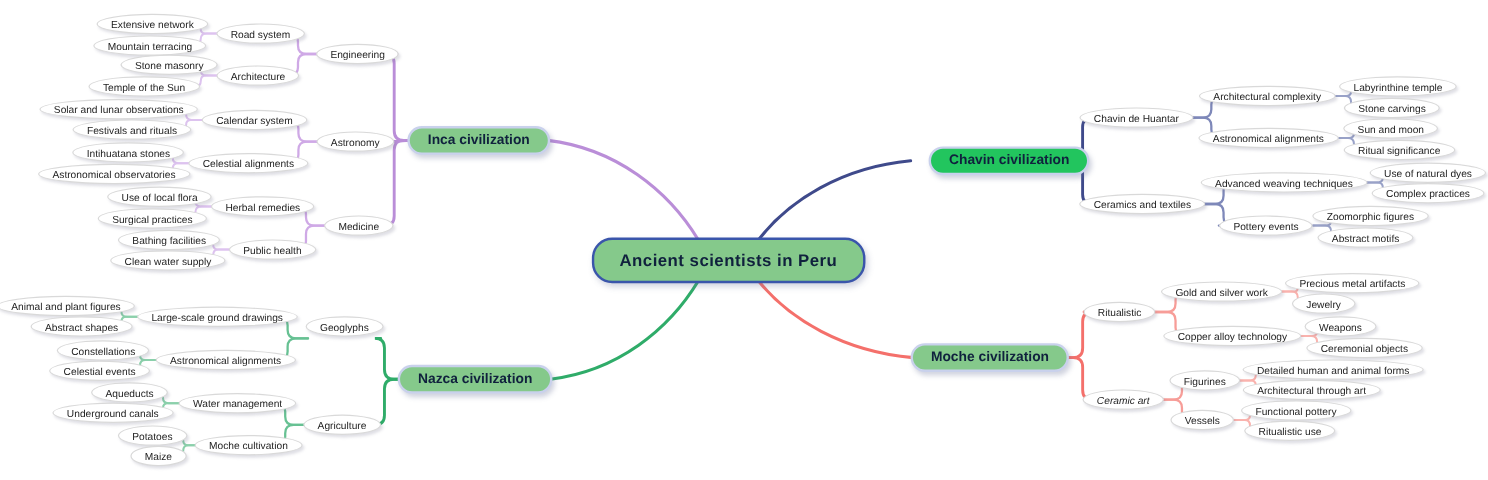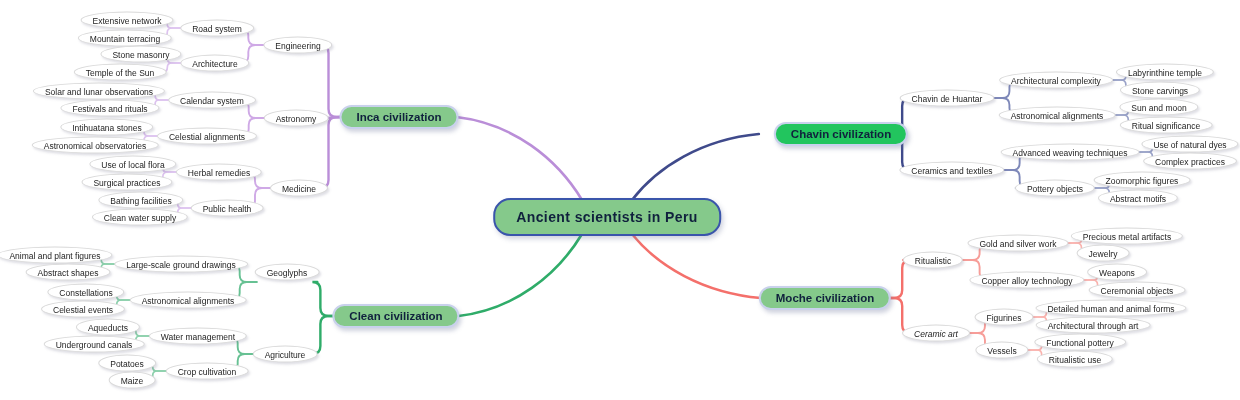--- a/index.html
+++ b/index.html
@@ -118,36 +118,36 @@
     <div class="node small" style="left: 1056px; top: 80px;">Architectural complexity</div>
     <div class="node small" style="left: 1165px; top: 72px;">Labyrinthine temple</div>
     <div class="node small" style="left: 1160px; top: 90px;">Stone carvings</div>
     <div class="node small" style="left: 1057px; top: 115px;">Astronomical alignments</div>
     <div class="node small" style="left: 1159px; top: 107px;">Sun and moon</div>
     <div class="node small" style="left: 1166px; top: 125px;">Ritual significance</div>
     <div class="node small" style="left: 952px; top: 170px;">Ceramics and textiles</div>
     <div class="node small" style="left: 1070px; top: 152px;">Advanced weaving techniques</div>
     <div class="node small" style="left: 1190px; top: 144px;">Use of natural dyes</div>
     <div class="node small" style="left: 1190px; top: 161px;">Complex practices</div>
-    <div class="node small" style="left: 1055px; top: 188px;">Pottery objects</div>
+    <div class="node small" style="left: 1055px; top: 188px;">Pottery events</div>
     <div class="node small" style="left: 1142px; top: 180px;">Zoomorphic figures</div>
     <div class="node small" style="left: 1138px; top: 198px;">Abstract motifs</div>
-    <div class="node civ" style="left: 396px; top: 316px; background: rgb(133, 201, 139); border: 2.5px solid rgb(201, 209, 236); color: rgb(16, 33, 61);">Clean civilization</div>
+    <div class="node civ" style="left: 396px; top: 316px; background: rgb(133, 201, 139); border: 2.5px solid rgb(201, 209, 236); color: rgb(16, 33, 61);">Nazca civilization</div>
     <div class="node small" style="left: 287px; top: 272px;">Geoglyphs</div>
     <div class="node small" style="left: 181px; top: 264px;">Large-scale ground drawings</div>
     <div class="node small" style="left: 55px; top: 255px;">Animal and plant figures</div>
     <div class="node small" style="left: 68px; top: 272px;">Abstract shapes</div>
     <div class="node small" style="left: 188px; top: 300px;">Astronomical alignments</div>
     <div class="node small" style="left: 86px; top: 292px;">Constellations</div>
     <div class="node small" style="left: 83px; top: 309px;">Celestial events</div>
     <div class="node small" style="left: 285px; top: 354px;">Agriculture</div>
     <div class="node small" style="left: 198px; top: 336px;">Water management</div>
     <div class="node small" style="left: 108px; top: 327px;">Aqueducts</div>
     <div class="node small" style="left: 94px; top: 344px;">Underground canals</div>
-    <div class="node small" style="left: 207px; top: 371px;">Crop cultivation</div>
+    <div class="node small" style="left: 207px; top: 371px;">Moche cultivation</div>
     <div class="node small" style="left: 127px; top: 363px;">Potatoes</div>
     <div class="node small" style="left: 132px; top: 380px;">Maize</div>
     <div class="node civ" style="left: 825px; top: 298px; background: rgb(133, 201, 139); border: 2.5px solid rgb(201, 209, 236); color: rgb(16, 33, 61);">Moche civilization</div>
     <div class="node small" style="left: 933px; top: 260px;">Ritualistic</div>
     <div class="node small" style="left: 1018px; top: 243px;">Gold and silver work</div>
     <div class="node small" style="left: 1127px; top: 236px;">Precious metal artifacts</div>
     <div class="node small" style="left: 1103px; top: 253px;">Jewelry</div>
     <div class="node small" style="left: 1027px; top: 280px;">Copper alloy technology</div>
     <div class="node small" style="left: 1117px; top: 272px;">Weapons</div>
     <div class="node small" style="left: 1137px; top: 290px;">Ceremonial objects</div>

